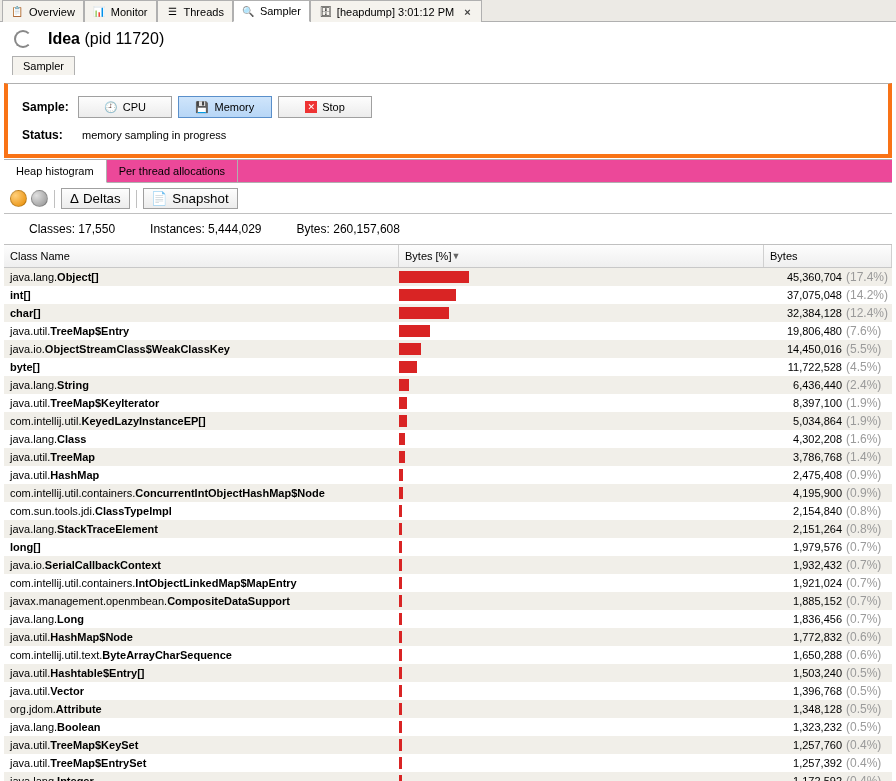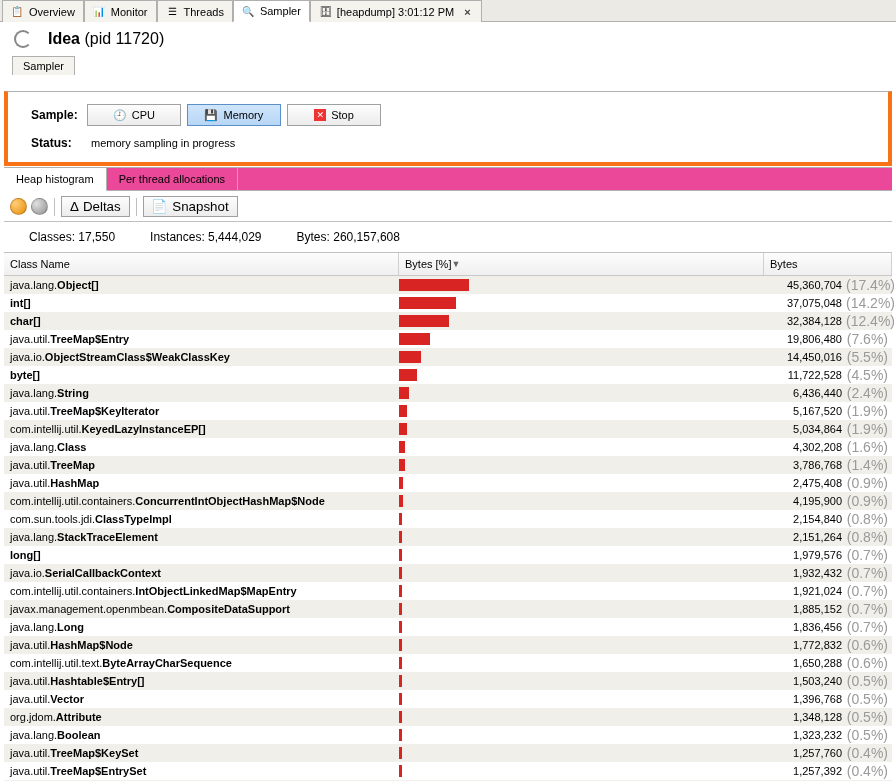--- a/index.html
+++ b/index.html
@@ -9,21 +9,21 @@
 .top-tab.active { background: #fff; border-bottom: 1px solid #fff; margin-bottom: -1px; z-index: 2; }
 .tab-close { font-weight: bold; color: #444; margin-left: 4px; padding: 0 2px; cursor: pointer; }
 .tab-icon-box { width: 14px; height: 14px; display: flex; align-items: center; justify-content: center; font-size: 10px; }
 .title-area { padding: 8px 12px 4px 14px; }
 .title-row { display: flex; align-items: center; gap: 16px; }
 .refresh-icon { width: 18px; height: 18px; border: 2px solid #888; border-right-color: transparent; border-radius: 50%; display: inline-block; }
 .title-main { font-size: 16px; }
 .title-main b { font-weight: bold; }
 .sub-tab-area { padding: 4px 12px 0 12px; }
 .sub-tab { display: inline-block; border: 1px solid #b0b0b0; border-bottom: none; padding: 3px 10px; background: #f5f3ee; font-size: 11px; }
-.content-box { border: 4px solid #f97316; margin: 16px 4px 0 4px; padding: 12px 10px 12px 23px; border-top: 1px solid #b0b0b0; }
+.content-box { border: 4px solid #f97316; margin: 8px 4px 0 4px; padding: 12px 10px 12px 14px; border-top: 1px solid #b0b0b0; }
 .row { display: flex; align-items: center; margin-bottom: 10px; }
 .row-label { font-weight: bold; font-size: 12px; width: 56px; }
 .btn { display: inline-flex; align-items: center; justify-content: center; gap: 5px; border: 1px solid #a0a0a0; background: linear-gradient(#fdfdfd,#ececec); padding: 3px 0; width: 94px; height: 22px; font-size: 11px; cursor: pointer; margin-right: 6px; }
 .btn.pressed { background: linear-gradient(#cfe5fb,#b7d6f6); border-color: #5a8fca; }
 .status-text { font-size: 11px; margin-left: 4px; }
 .sec-tabs { display: flex; border-top: 1px solid #b0b0b0; border-bottom: 1px solid #b0b0b0; margin: 1px 4px; background: #ec4899; }
 .sec-tab { padding: 5px 12px; border-right: 1px solid #b0b0b0; cursor: pointer; }
 .sec-tab.active { background: #fff; font-weight: normal; border-bottom: 1px solid #fff; margin-bottom: -1px; }
 .toolbar { display: flex; align-items: center; gap: 4px; padding: 4px 6px; border-bottom: 1px solid #c0c0c0; margin: 0 4px; }
 .circ-btn { width: 17px; height: 17px; border-radius: 50%; display: inline-block; cursor: pointer; border: 1px solid rgba(0,0,0,0.2); }
@@ -41,21 +41,21 @@
 .th-bytes { flex: 1; }
 .sort-arrow { font-size: 9px; color: #666; }
 .trow { display: flex; align-items: center; height: 18px; font-size: 11px; }
 .trow:nth-child(odd) { background: #f1efe9; }
 .trow:nth-child(even) { background: #fff; }
 .td-name { flex: 0 0 395px; padding-left: 6px; white-space: nowrap; overflow: hidden; }
 .td-name b { font-weight: bold; text-align: center; }
 .td-bar { flex: 0 0 365px; }
 .bar { height: 12px; background: #d92424; }
 .td-bytes { flex: 1; display: flex; justify-content: flex-end; align-items: center; padding-right: 4px; gap: 4px; }
-.pct { color: #9a9a9a; font-size: 14px; width: 42px; text-align: right; }
+.pct { color: #9a9a9a; font-size: 12px; width: 42px; text-align: left; }
 </style>
 </head>
 <body>
 
 <div class="top-tabs">
   <div class="top-tab">
       <span class="tab-icon-box">📋</span>
       <span>Overview</span>
     </div>
   <div class="top-tab">
@@ -215,21 +215,21 @@
           <span>6,436,440</span>
           <span class="pct">(2.4%)</span>
         </div>
       </div>
       <div class="trow">
         <div class="td-name">java.util.<b>TreeMap$KeyIterator</b></div>
         <div class="td-bar">
           <div class="bar" style="width: 7.64368px;"></div>
         </div>
         <div class="td-bytes">
-          <span>5,167,520</span>
+          <span>8,397,100</span>
           <span class="pct">(1.9%)</span>
         </div>
       </div>
       <div class="trow">
         <div class="td-name">com.intellij.util.<b>KeyedLazyInstanceEP[]</b></div>
         <div class="td-bar">
           <div class="bar" style="width: 7.64368px;"></div>
         </div>
         <div class="td-bytes">
           <span>5,034,864</span>

